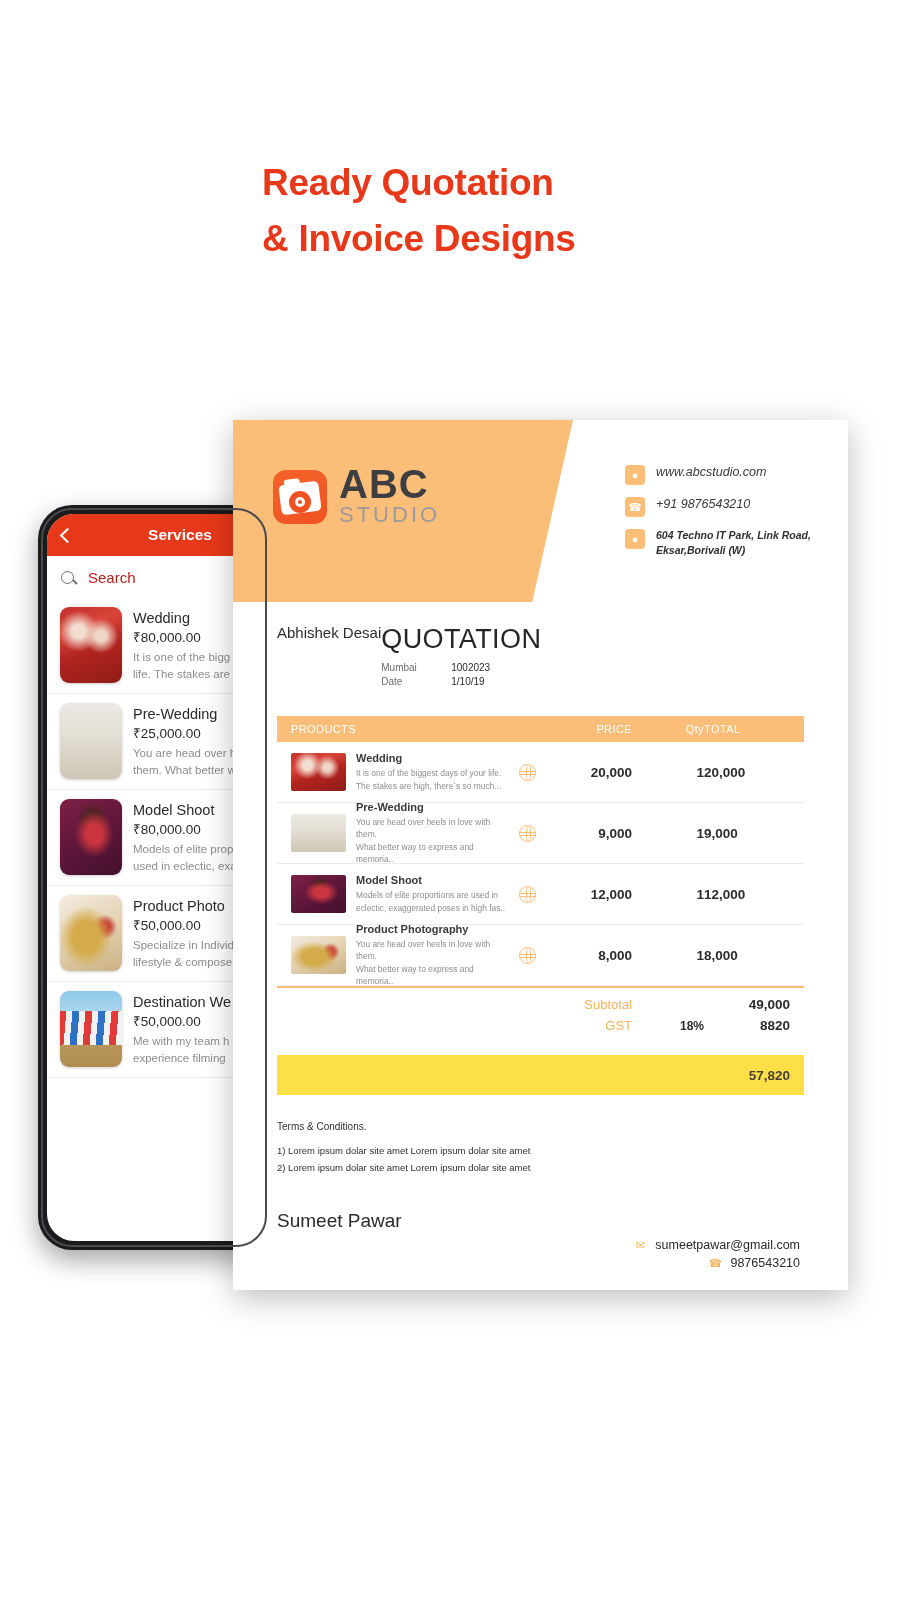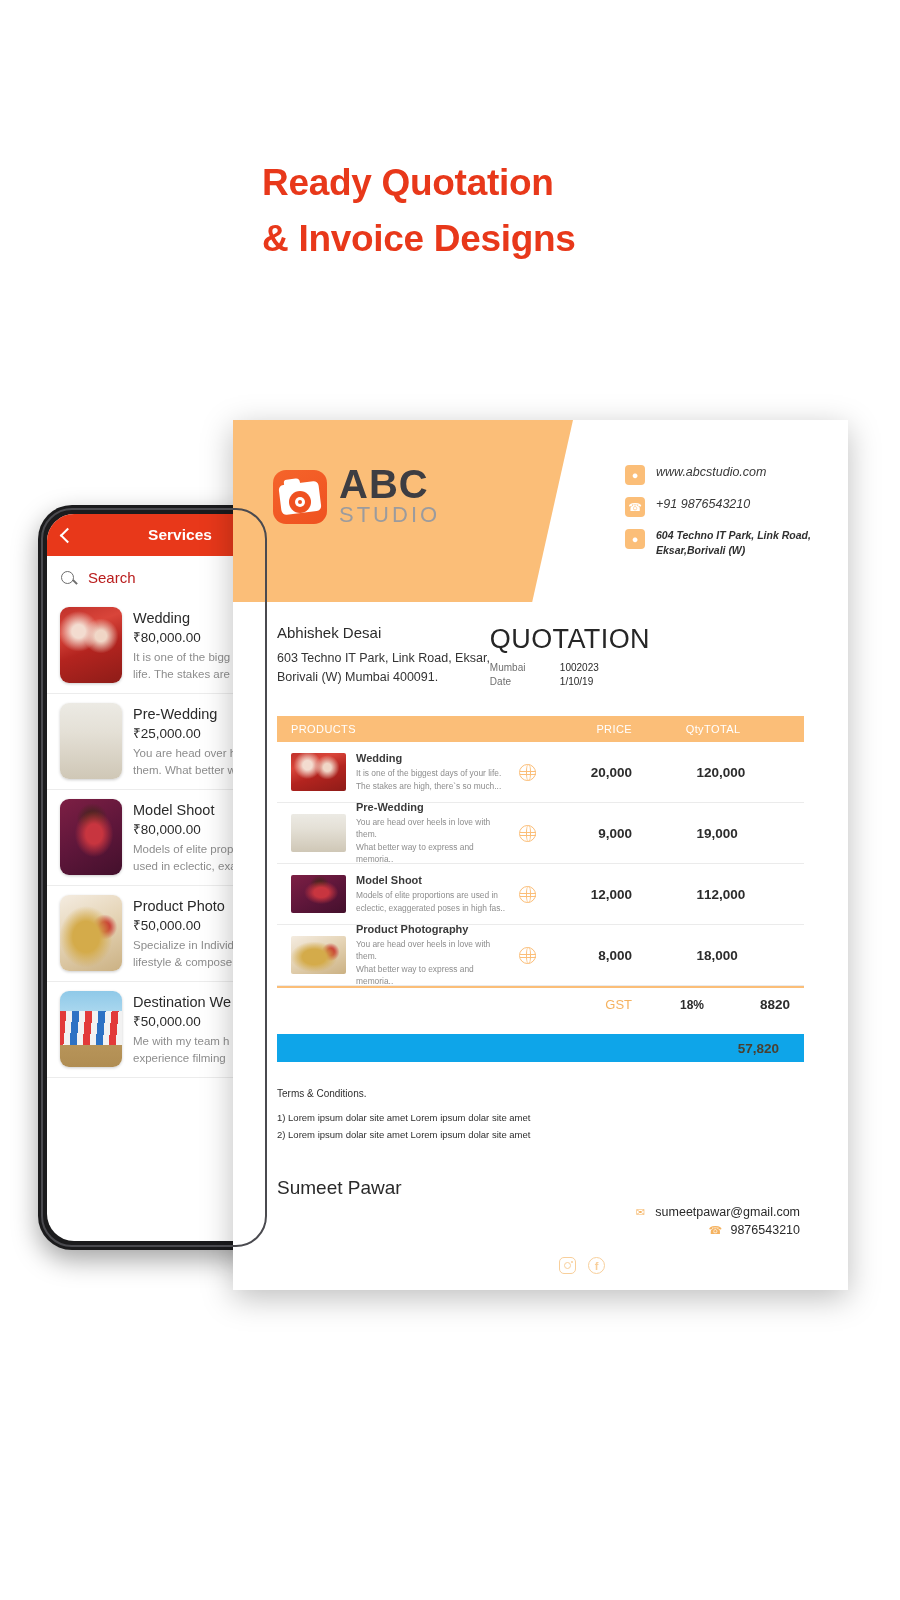--- a/index.html
+++ b/index.html
@@ -413,25 +413,25 @@
     font-weight: bold;
   }
   .tot-val {
     width: 86px;
     text-align: right;
     font-size: 13.5px;
     color: #2c2c2c;
     font-weight: bold;
   }
   .grand-bar {
-    background: #0ea5e9;
-    height: 28px;
-    display: flex;
-    align-items: center;
-    padding: 0 25px;
+    background: #fde047;
+    height: 40px;
+    display: flex;
+    align-items: center;
+    padding: 0 14px;
     margin-top: 6px;
   }
   .grand-val {
     margin-left: auto;
     width: 86px;
     text-align: right;
     font-size: 13.5px;
     font-weight: bold;
     color: #4a4030;
   }
@@ -598,22 +598,20 @@
           </div>
         <div class="contact-text small" style="white-space:pre-line">604 Techno IT Park, Link Road,
 Eksar,Borivali (W)</div>
       </div>
     </div>
   </div>
 
   <div class="inv-billblock">
     <div>
       <div class="bill-name">Abhishek Desai</div>
-      <div class="bill-addr" style="white-space:pre-line">603 Techno IT Park, Link Road, Eksar,
-Borivali (W) Mumbai 400091.</div>
     </div>
     <div class="quote-side">
       <div class="quote-title">QUOTATION</div>
       <div class="quote-meta">
         <span class="qm-label">Mumbai</span>
         <span class="qm-value">1002023</span>
       </div>
       <div class="quote-meta">
         <span class="qm-label">Date</span>
         <span class="qm-value">1/10/19</span>
@@ -685,20 +683,26 @@
         <div class="globe-icon"></div>
       </div>
       <div class="col-price cell-num">8,000</div>
       <div class="col-qty cell-num">1</div>
       <div class="col-total cell-num">8,000</div>
     </div>
 
     <div class="tbl-totals">
       <div class="tot-line">
         <div class="tot-spacer"></div>
+        <div class="tot-label">Subtotal</div>
+        <div class="tot-mid"></div>
+        <div class="tot-val">49,000</div>
+      </div>
+      <div class="tot-line">
+        <div class="tot-spacer"></div>
         <div class="tot-label">GST</div>
         <div class="tot-mid">18%</div>
         <div class="tot-val">8820</div>
       </div>
     </div>
     <div class="grand-bar">
       <div class="grand-val">57,820</div>
     </div>
   </div>
 

